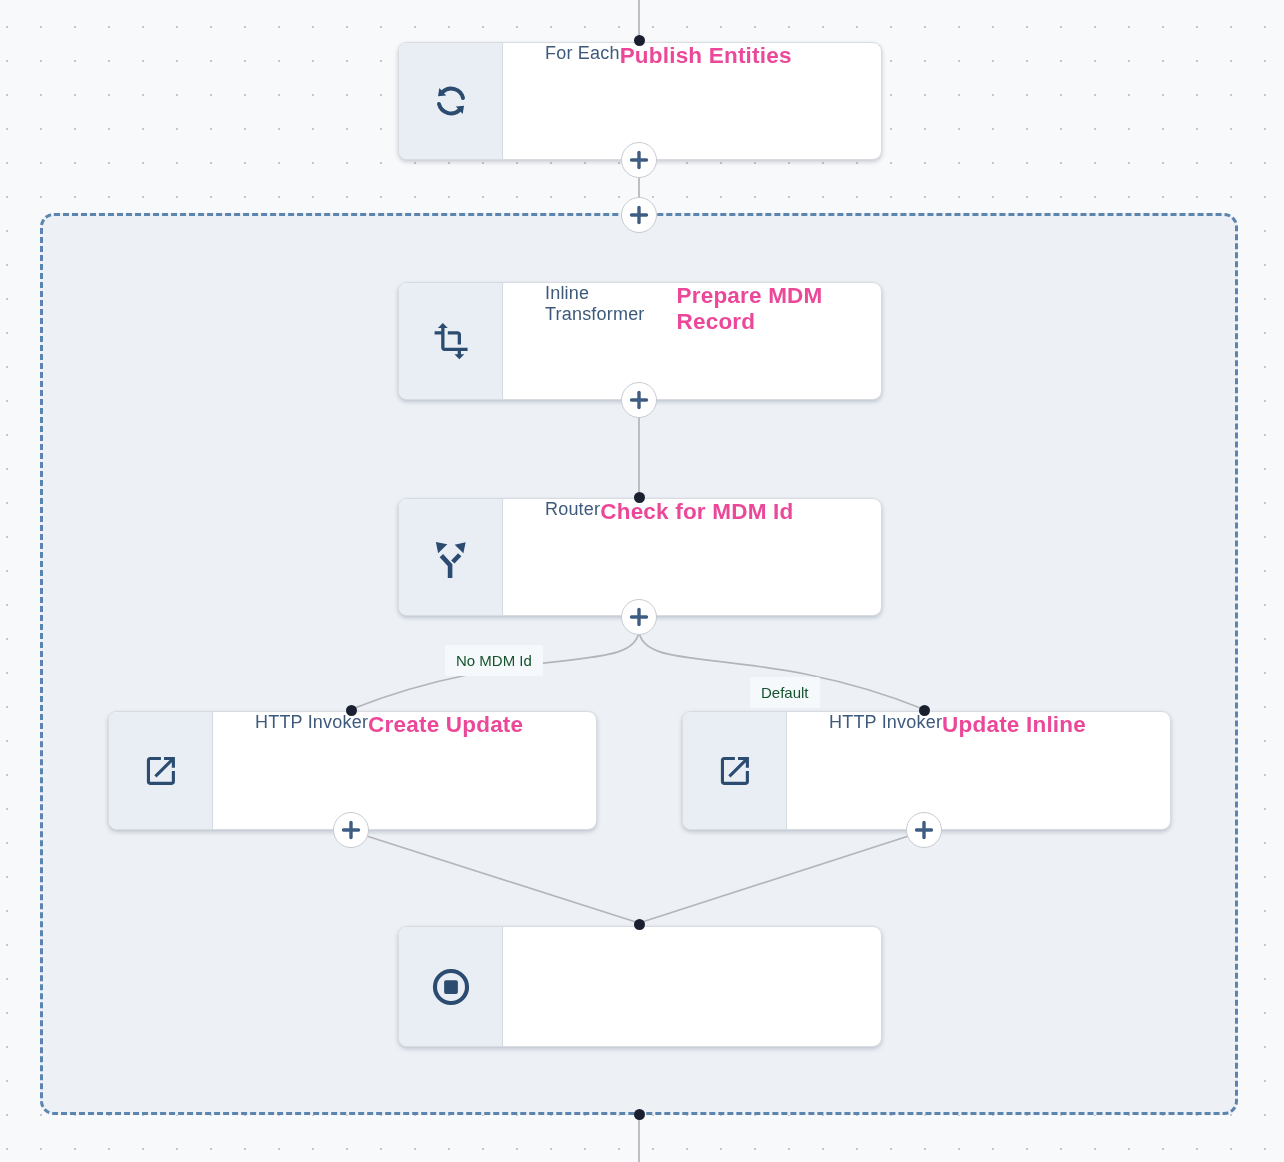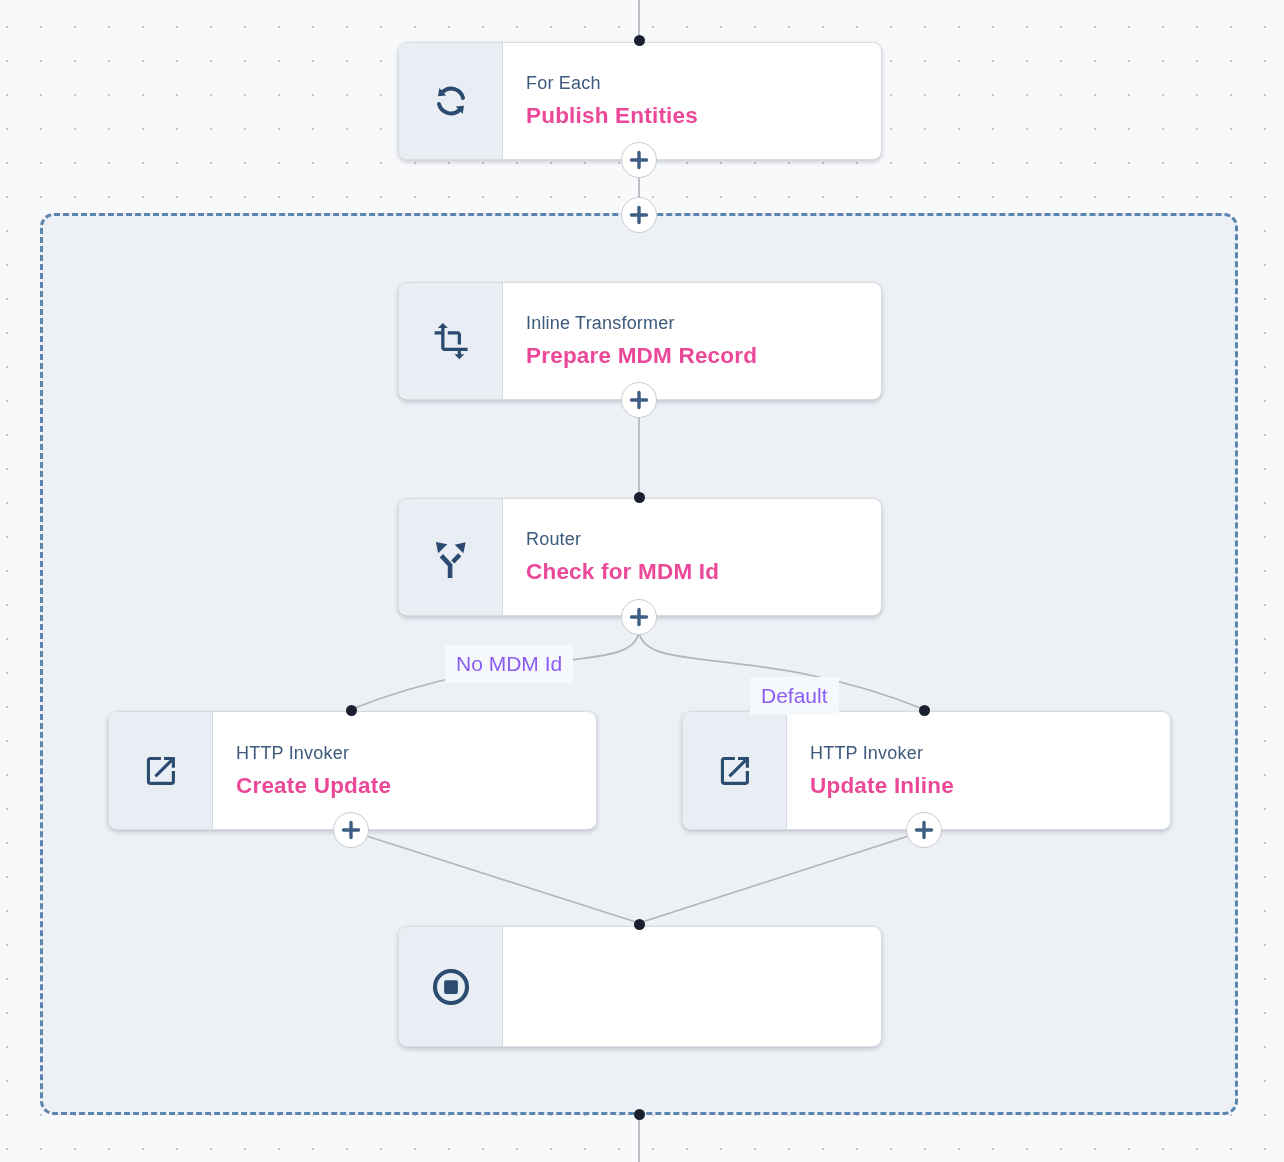--- a/index.html
+++ b/index.html
@@ -19,32 +19,32 @@
   #connectors path{stroke:#b4b4ba;stroke-width:1.7;fill:none;}
   .step-card{
     position:absolute;display:flex;align-items:stretch;box-sizing:border-box;
     background:#ffffff;border:1px solid #d8dbe0;border-radius:9px;
     box-shadow:0 2px 4px rgba(70,80,100,0.28);cursor:pointer;
   }
   .icon-panel{
     width:103px;flex:0 0 103px;display:flex;align-items:center;justify-content:center;
     background:#e9eef4;border-right:1px solid #d3dae2;border-radius:8px 0 0 8px;
   }
-  .card-text{display:flex;flex-direction:column;justify-content:center;padding-left:23px;}
+  .card-text{display:flex;flex-direction:row;justify-content:center;padding-left:42px;}
   .type-label{font-size:18px;color:#3d5a7c;letter-spacing:.2px;margin-bottom:9px;}
   .step-title{font-size:22.5px;font-weight:700;color:#ec4899;letter-spacing:.2px;}
   .plus-btn{
     position:absolute;width:36px;height:36px;border-radius:50%;box-sizing:border-box;
     background:#ffffff;border:1.5px solid #c6cbd1;display:flex;align-items:center;justify-content:center;
     cursor:pointer;
   }
   .node-dot{position:absolute;width:11px;height:11px;border-radius:50%;background:#1a2030;}
   .branch-label{
     position:absolute;background:#f6f9fc;border-radius:2px;
-    padding:7px 11px;font-size:21px;color:#8b5cf6;cursor:pointer;
+    padding:7px 11px;font-size:15px;color:#14532d;cursor:pointer;
   }
   .icon-svg{display:block;}
 </style>
 </head>
 <body>
 
 <div id="canvas">
 
   <div class="loop-region"></div>
 

